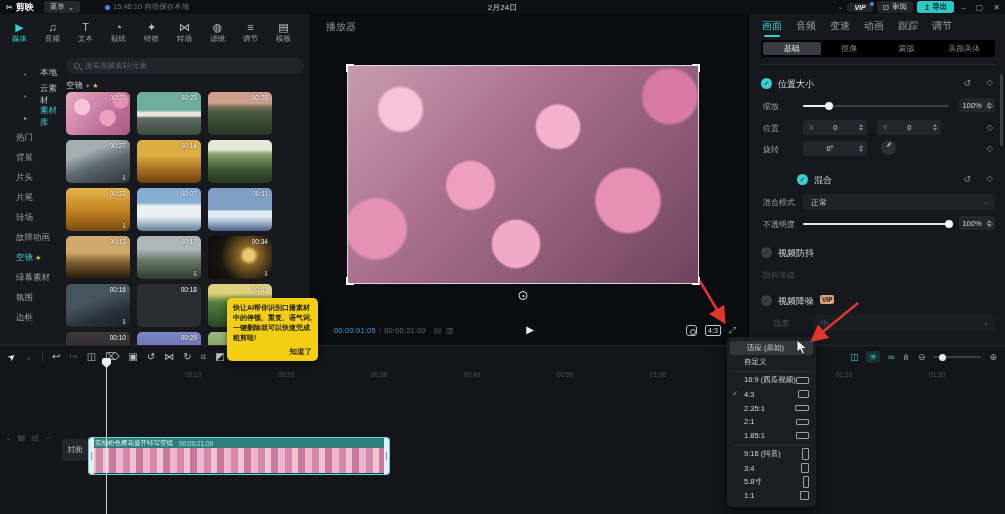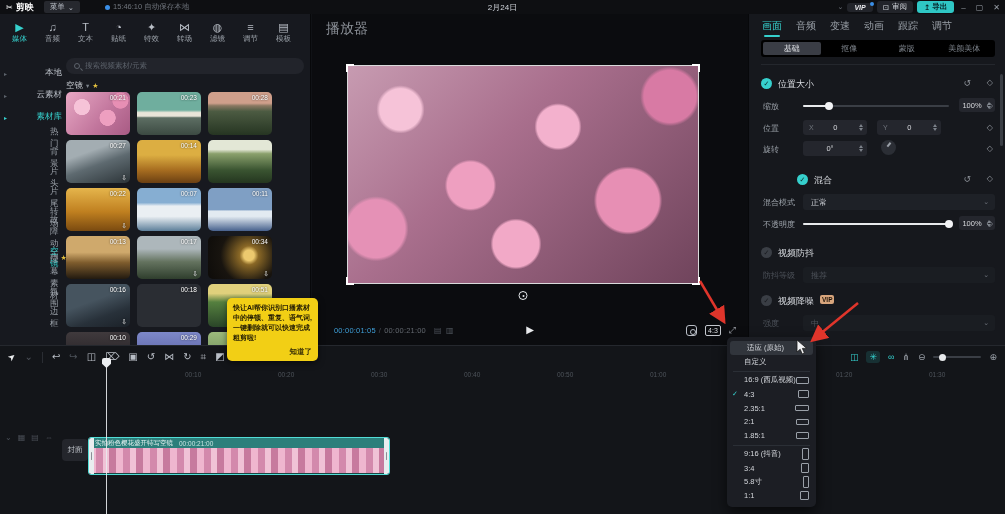--- a/index.html
+++ b/index.html
@@ -23,25 +23,25 @@
 .win-btn{color:#9aa0a8;font-size:8px;padding:0 3px;}
 
 
 .left-panel{position:absolute;left:0;top:14px;width:311px;height:331px;background:#17191f;overflow:hidden;border-right:1px solid #07080a;}
 .media-tabbar{position:absolute;left:3px;top:3px;right:3px;height:32px;display:flex;}
 .mtab{width:33px;display:flex;flex-direction:column;align-items:center;justify-content:center;gap:1px;color:#9aa0a8;}
 .mtab .ic{font-size:11px;line-height:11px;color:#b9bec6;}
 .mtab .lb{font-size:7.5px;}
 .mtab.active .ic,.mtab.active .lb{color:#36d0cd;}
 .sidebar{position:absolute;left:0;top:42px;width:62px;bottom:0;display:flex;flex-direction:column;padding-top:6px;}
-.sb-group{height:22px;display:flex;align-items:center;gap:13px;padding-left:4px;font-size:8.5px;color:#b9bec6;justify-content:space-between;}
+.sb-group{height:22px;display:flex;align-items:center;gap:13px;padding-left:24px;font-size:8.5px;color:#b9bec6;}
 .sb-group .tri{font-size:6px;color:#5c626b;}
 .sb-group.active{color:#36d0cd;}
 .sb-group.active .tri{color:#36d0cd;}
-.sb-item{height:20px;display:flex;align-items:center;gap:2px;padding-left:16px;font-size:8.5px;color:#9aa0a8;margin-left:34px;}
+.sb-item{height:20px;display:flex;align-items:center;gap:2px;padding-left:16px;font-size:8.5px;color:#9aa0a8;}
 .sb-item.active{color:#36d0cd;}
 .sb-star{color:#e4c13f;font-size:7px;}
 .searchbar{position:absolute;left:66px;top:44px;width:238px;height:16px;background:#22242b;border-radius:8px;display:flex;align-items:center;gap:5px;padding-left:8px;}
 .search-glyph{width:6px;height:6px;border:1px solid #5c626b;border-radius:50%;position:relative;flex:none;}
 .search-glyph:after{content:"";position:absolute;left:5px;top:5px;width:3px;height:1px;background:#5c626b;transform:rotate(45deg);}
 .search-ph{color:#5c626b;font-size:7.5px;}
 .section-row{position:absolute;left:66px;top:66px;display:flex;align-items:center;gap:3px;font-size:8.5px;color:#c3c7cd;}
 .section-row .car{color:#7c828a;font-size:6.5px;}
 .thumb-grid{position:absolute;left:66px;top:78px;width:206px;display:grid;grid-template-columns:repeat(3,64px);grid-auto-rows:43px;gap:5px 7px;}
 .thumb{position:relative;border-radius:5px;overflow:hidden;background:#2a2d33;}
@@ -67,21 +67,21 @@
 .p-purple{background:linear-gradient(180deg,#7d88c9,#4c5190);}
 .p-green{background:linear-gradient(180deg,#9cba7c,#5a7a4a);}
 
 
 .tooltip{position:absolute;left:227px;top:298px;width:91px;background:#f2cf15;border-radius:5px;padding:5px 6px 4px 6px;z-index:45;box-shadow:0 2px 6px rgba(0,0,0,.5);}
 .tooltip .txt{color:#241d04;font-size:7px;font-weight:bold;line-height:1.45;}
 .tooltip .btn{text-align:right;color:#3a3005;font-size:7.5px;font-weight:bold;margin-top:3px;}
 
 
 .player-panel{position:absolute;left:312px;top:14px;width:436px;height:331px;background:#0b0c0f;}
-.player-header{position:absolute;left:14px;top:6px;font-size:14px;color:#8b9097;}
+.player-header{position:absolute;left:14px;top:6px;font-size:10px;color:#8b9097;}
 .video{position:absolute;left:36px;top:52px;width:350px;height:217px;background:
  radial-gradient(circle at 15% 20%,#f6c3d8 0 6%,rgba(0,0,0,0) 7%),
  radial-gradient(circle at 35% 55%,#ee9fc0 0 9%,rgba(0,0,0,0) 10%),
  radial-gradient(circle at 60% 28%,#f3b1cd 0 8%,rgba(0,0,0,0) 9%),
  radial-gradient(circle at 80% 62%,#e78fb4 0 10%,rgba(0,0,0,0) 11%),
  radial-gradient(circle at 48% 82%,#f2a9c7 0 9%,rgba(0,0,0,0) 10%),
  radial-gradient(circle at 92% 14%,#d87aa4 0 7%,rgba(0,0,0,0) 8%),
  radial-gradient(circle at 8% 75%,#e591b6 0 8%,rgba(0,0,0,0) 9%),
  linear-gradient(135deg,#c79bb1 0%,#a96f8d 40%,#70445c 100%);
  outline:1px solid rgba(255,255,255,.85);}
@@ -501,32 +501,28 @@
       </div>
       <span class="kf2">◇</span>
     </div>
 
     <div class="isec" style="top:233px;">
       <span class="chk off">✓</span>
       <span class="t">视频防抖</span>
     </div>
     <div class="irow dim" style="top:253px;">
       <span class="lab">防抖等级</span>
-      <div class="ddown">
-        <span class="v">推荐</span>
-          <span class="car">⌄</span>
-      </div>
     </div>
 
     <div class="isec" style="top:281px;">
       <span class="chk off">✓</span>
       <span class="t">视频降噪</span>
       <span class="vip-badge">VIP</span>
     </div>
-    <div class="irow dim" style="top:301px;">
+    <div class="irow dim" style="top:301px;margin-left:10px;">
       <span class="lab">强度</span>
       <div class="ddown">
         <span class="v">中</span>
           <span class="car">⌄</span>
       </div>
     </div>
     <div class="insp-scroll"></div>
   </div>
 
   <div class="timeline">

